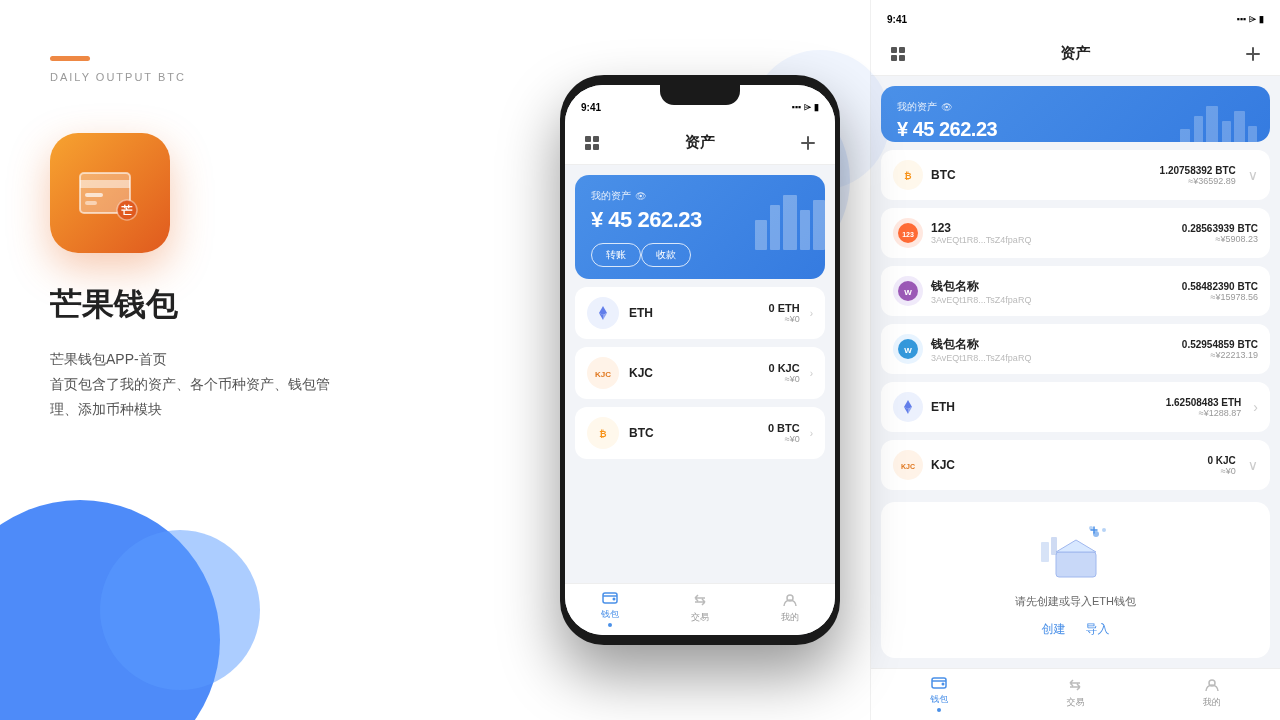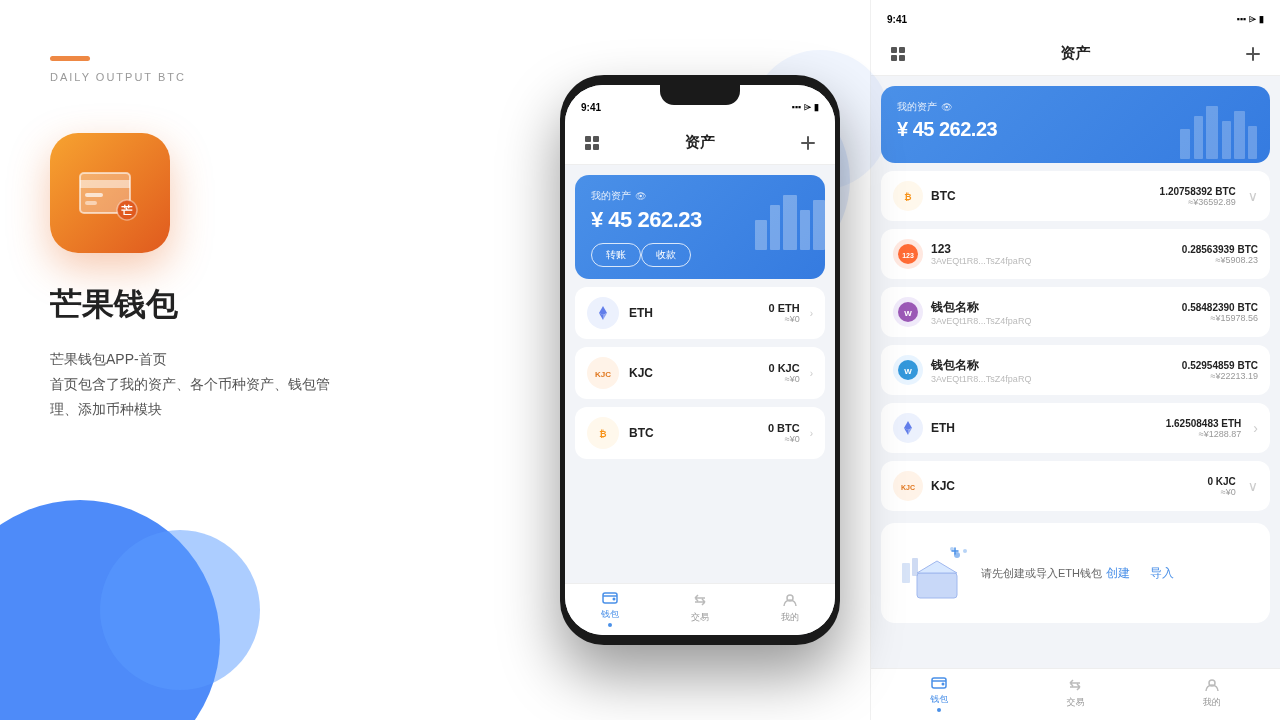--- a/index.html
+++ b/index.html
@@ -327,23 +327,23 @@
     .right-coin-addr { font-size: 9px; color: #bbb; }
     .right-coin-amount-col { text-align: right; }
     .right-coin-crypto { font-size: 10px; font-weight: 600; color: #222; margin-left: 30px; }
     .right-coin-fiat { font-size: 9px; color: #999; }
     
     .eth-wallet-box {
       background: #fff;
       border-radius: 14px;
       padding: 20px 16px;
       display: flex;
-      flex-direction: row;
-      align-items: center;
-      gap: 4px;
+      flex-direction: column;
+      align-items: center;
+      gap: 12px;
       margin-top: 4px;
     }
     .eth-wallet-msg { font-size: 11px; color: #666; }
     .eth-wallet-links { display: flex; gap: 20px; }
     .eth-wallet-link { font-size: 12px; color: #4a90e8; text-decoration: none; cursor: pointer; }
     
     .right-tabbar {
       background: #fff;
       height: 52px;
       display: flex;

